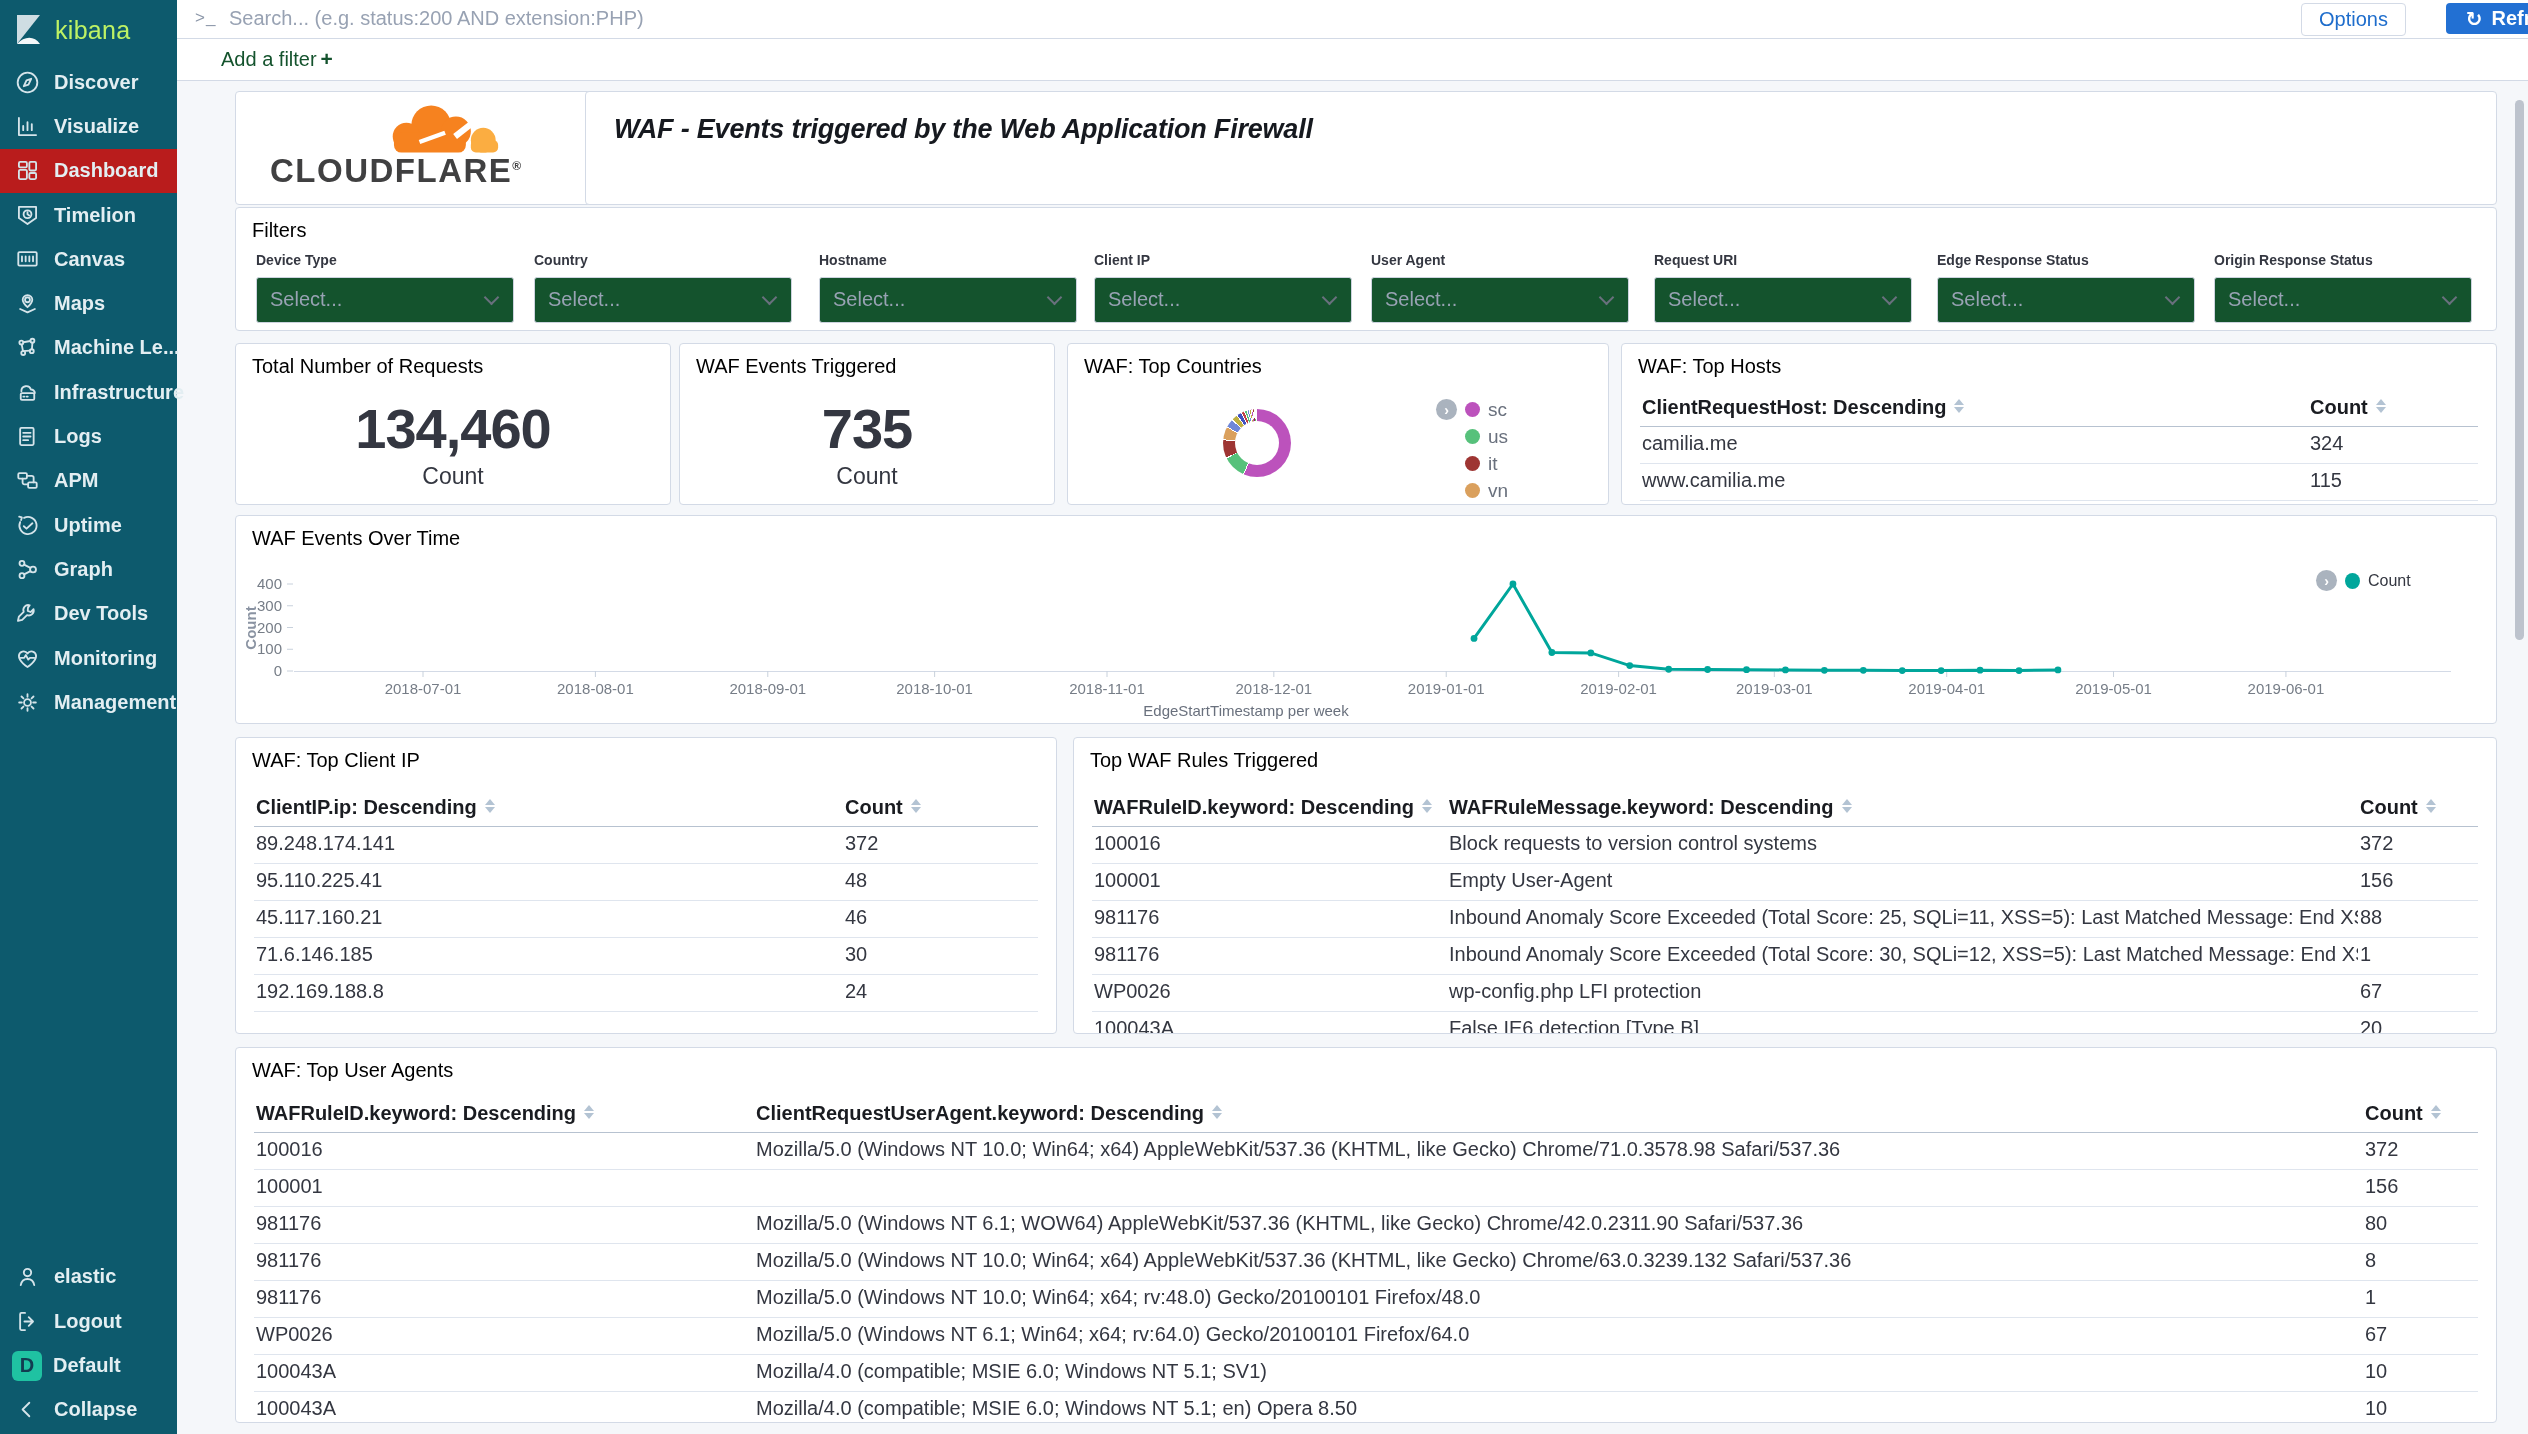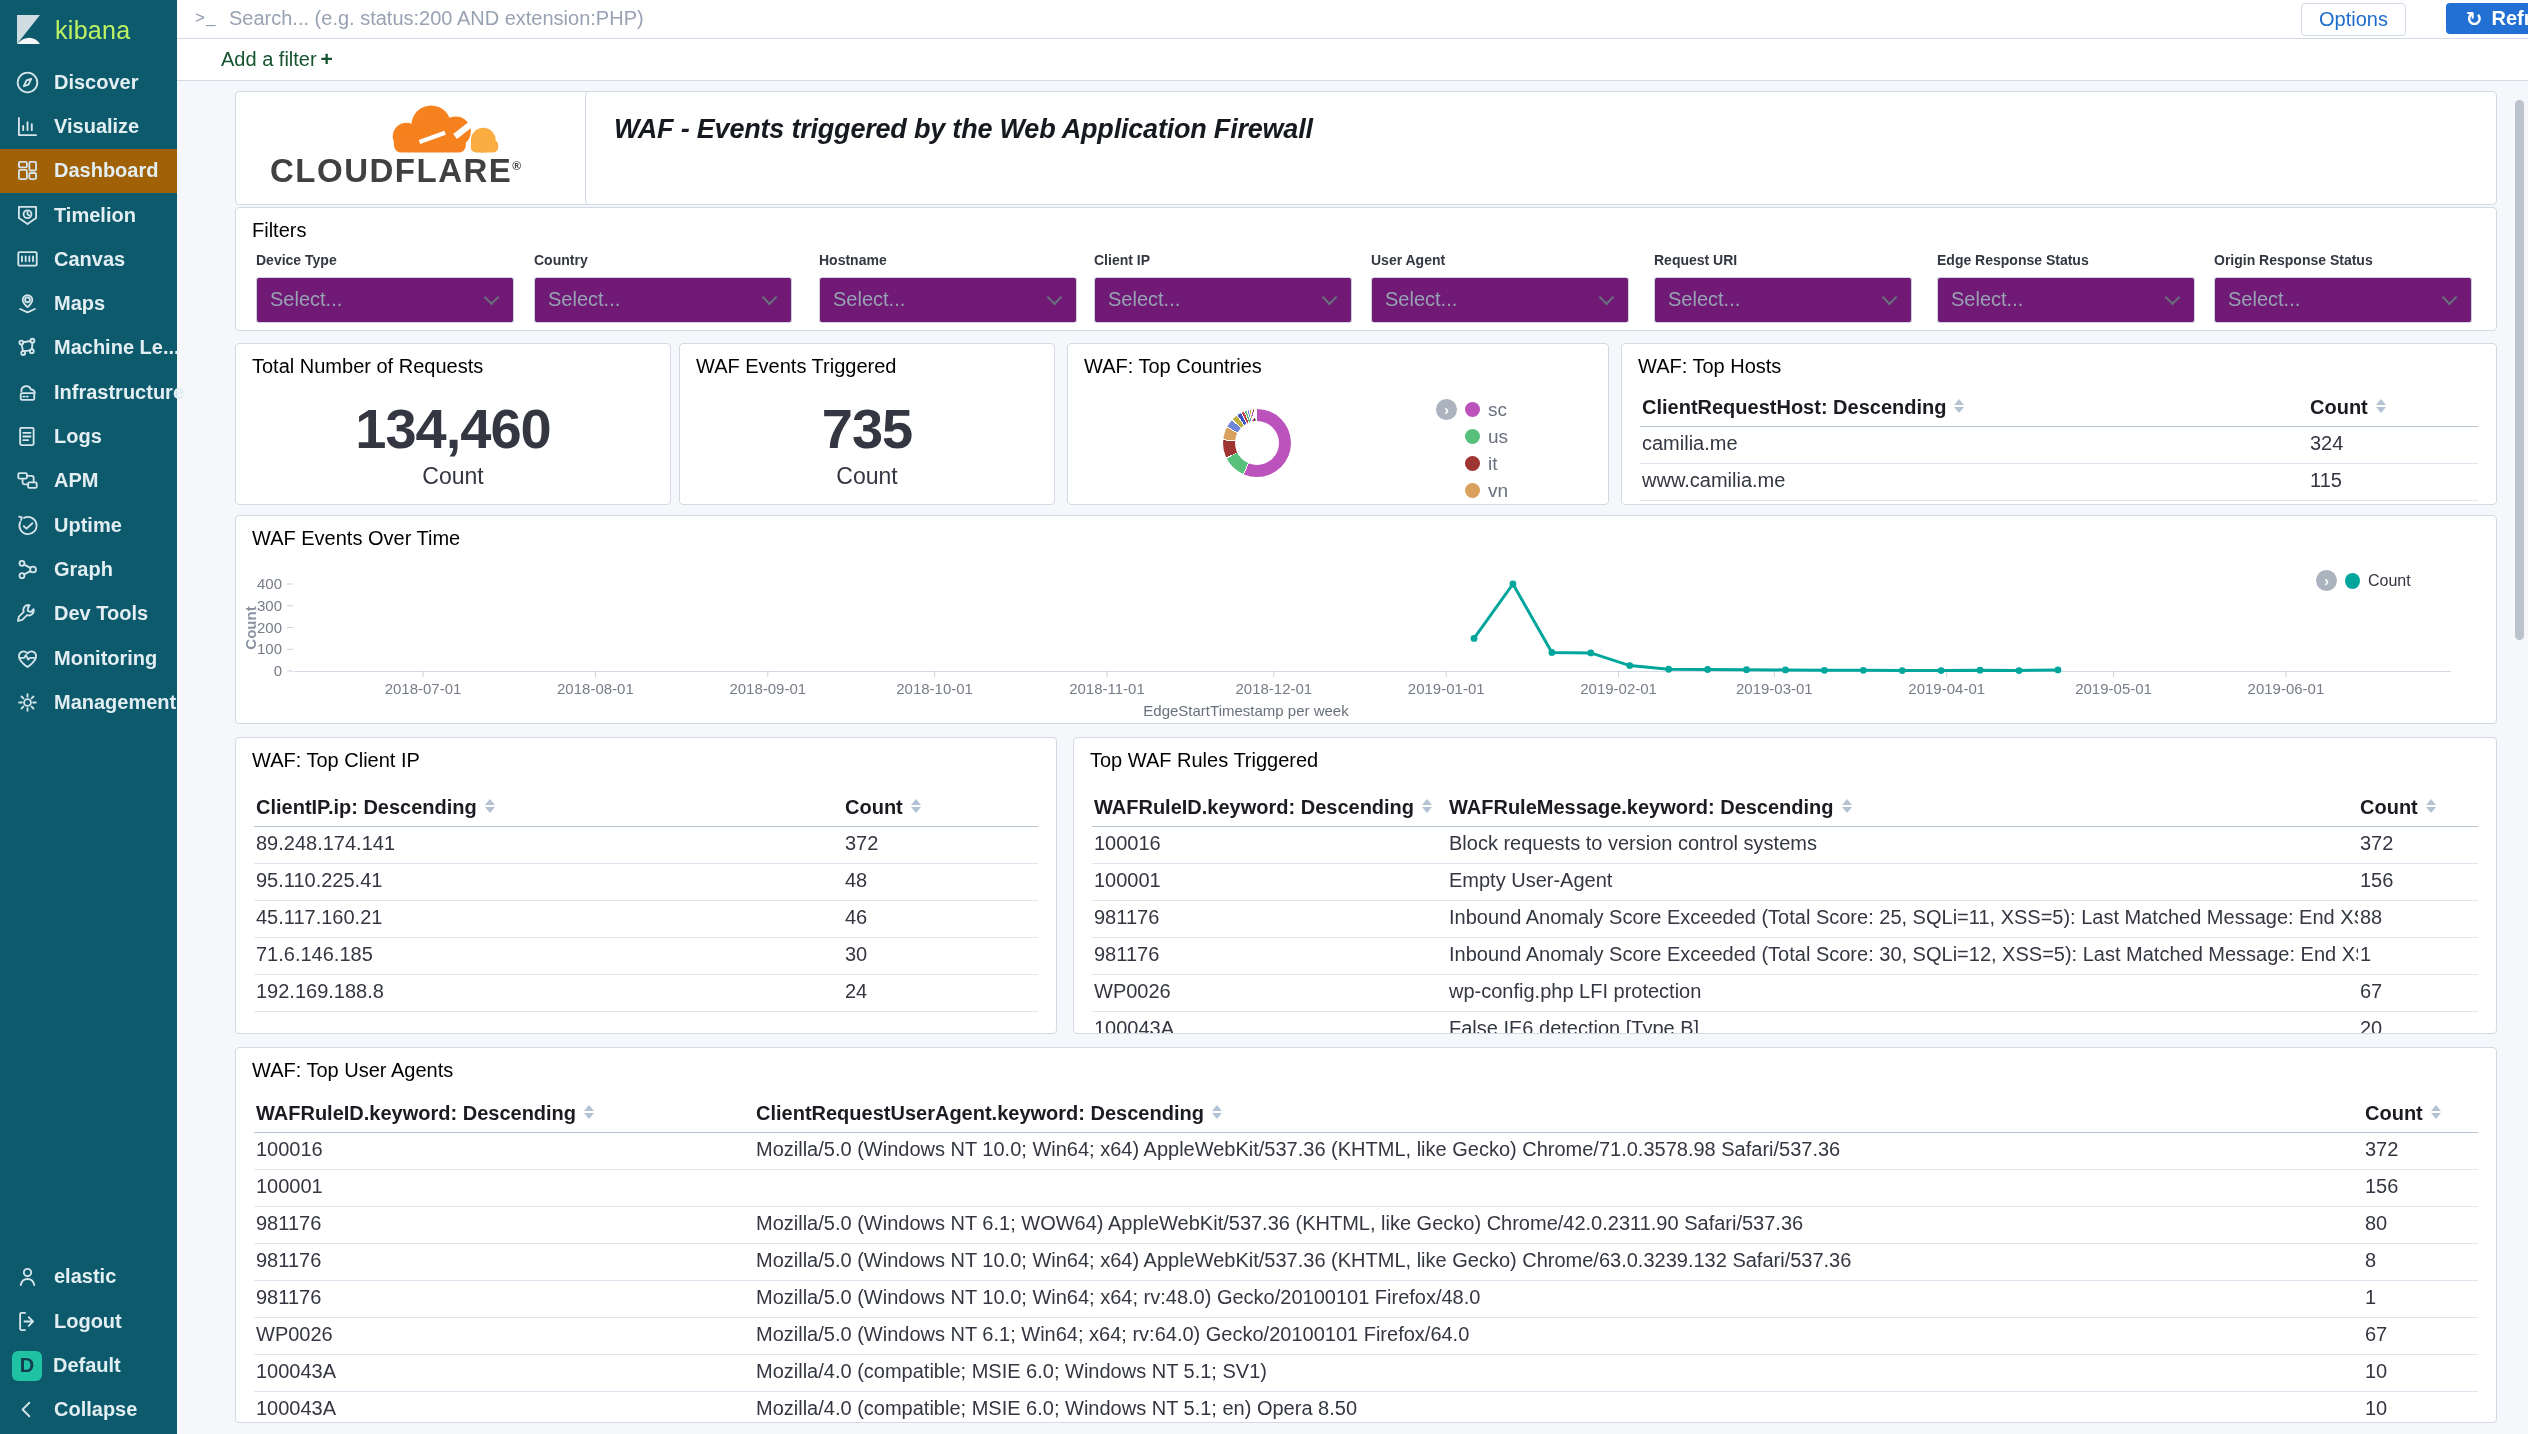--- a/index.html
+++ b/index.html
@@ -3,21 +3,21 @@
 <meta charset="utf-8">
 <style>
   html,body{margin:0;padding:0;background:#e8ebf0;}
   #screen{position:relative;width:2528px;height:1434px;overflow:hidden;background:#f5f7fa;
           font-family:"Liberation Sans","DejaVu Sans",sans-serif;color:#343741;}
   
   #sidebar{position:absolute;left:0;top:0;bottom:0;width:177px;background:#0d5a6d;z-index:5;}
   #logo-row{display:flex;align-items:center;gap:11px;height:60px;padding-left:14px;}
   #logo-text{color:#bef264;font-size:25px;font-weight:400;letter-spacing:.3px;}
   .nav-item{display:flex;align-items:center;height:44.3px;padding-left:14px;cursor:pointer;}
-  .nav-item.active{background:#a16207;}
+  .nav-item.active{background:#b91c1c;}
   .nav-icon{width:27px;height:27px;flex:0 0 27px;margin-right:13px;fill:none;stroke:#d5e4ea;stroke-width:1.5;stroke-linecap:round;stroke-linejoin:round;}
   .nav-label{color:#e3eef2;font-size:20px;font-weight:600;white-space:nowrap;}
   #sidebar-footer{position:absolute;bottom:2px;left:0;right:0;}
   .space-badge{width:30px;height:30px;border-radius:6px;background:#1fc2a2;color:#123c51;font-weight:700;
                font-size:20px;display:flex;align-items:center;justify-content:center;flex:0 0 30px;margin-right:11px;margin-left:-2px;}
   
   #topbar{position:absolute;left:177px;top:0;right:0;height:38px;background:#fff;border-bottom:1px solid #d3dae6;z-index:4;}
   #search-prompt{position:absolute;left:18px;top:8px;color:#8b96a8;font-size:17px;letter-spacing:1px;}
   #search-placeholder{position:absolute;left:52px;top:7px;color:#98a2b3;font-size:20px;}
   #options-btn{position:absolute;right:122px;top:3px;height:31px;padding:0 17px;background:#fff;border:1px solid #d3dae6;
@@ -33,21 +33,21 @@
   .panel-title{position:absolute;left:16px;top:11px;font-size:20px;color:#000000;white-space:nowrap;}
   
   #brand-text{position:absolute;left:34px;top:60px;font-size:33px;font-weight:700;letter-spacing:1.5px;color:#404041;}
   #brand-text sup{font-size:12px;}
   #cloud-svg{position:absolute;left:140px;top:6px;}
   .inner-scrollbar{position:absolute;right:5px;top:8px;width:7px;height:94px;background:#c3cbd6;border-radius:4px;}
   #dash-title{position:absolute;left:28px;top:22px;font-size:27px;font-weight:700;color:#16191f;letter-spacing:-.2px;}
   
   .filter-col{position:absolute;top:44px;width:258px;}
   .filter-label{font-size:14px;font-weight:700;color:#343741;margin-bottom:9px;}
-  .filter-select{position:relative;height:44px;border:1px solid #cdd3df;border-radius:3px;background:#701a75;cursor:pointer;}
+  .filter-select{position:relative;height:44px;border:1px solid #cdd3df;border-radius:3px;background:#14532d;cursor:pointer;}
   .filter-select span{position:absolute;left:13px;top:10px;font-size:20px;color:#98a2b3;}
   .chev{position:absolute;right:16px;top:14px;width:9px;height:9px;border-right:2px solid #69707d;border-bottom:2px solid #69707d;transform:rotate(45deg);}
   
   .metric-wrap{position:absolute;left:0;right:0;top:52px;text-align:center;}
   .metric-value{font-size:56px;font-weight:700;color:#343741;letter-spacing:-1px;}
   .metric-label{font-size:23px;color:#343741;margin-top:2px;}
   
   .kb-table{border-collapse:collapse;table-layout:fixed;margin:0 18px;}
   .kb-table th{font-size:20px;font-weight:700;color:#1a1c21;text-align:left;padding:6px 4px 7px 2px;border-bottom:1px solid #b7c2d0;white-space:nowrap;cursor:pointer;}
   .kb-table td{font-size:20px;color:#343741;padding:5px 4px 8px 2px;border-bottom:1px solid #dfe5ee;white-space:nowrap;overflow:hidden;}

